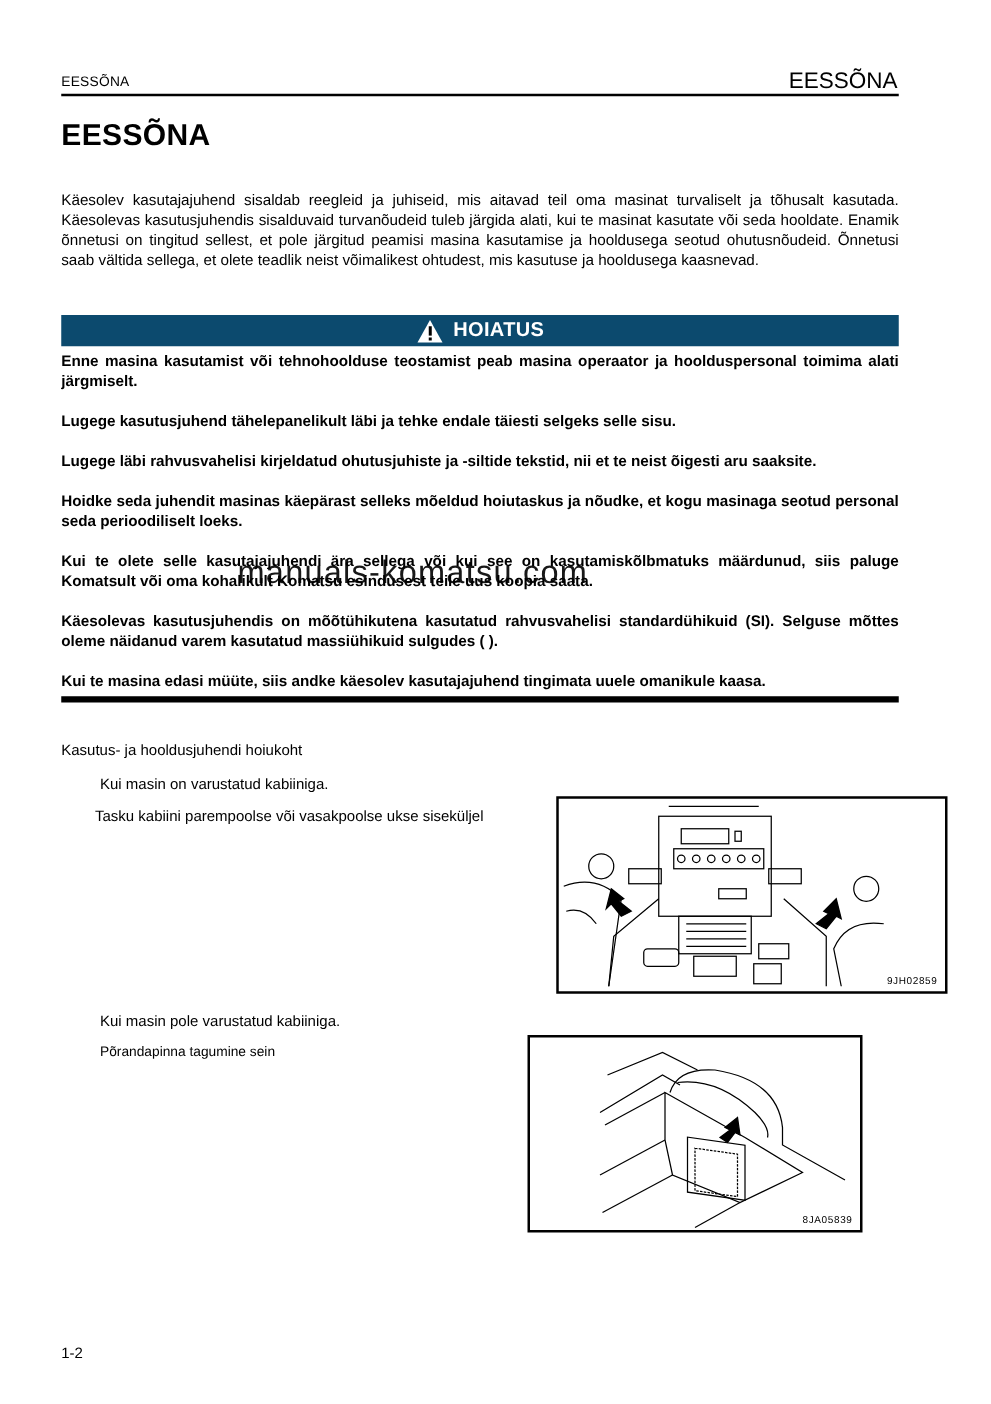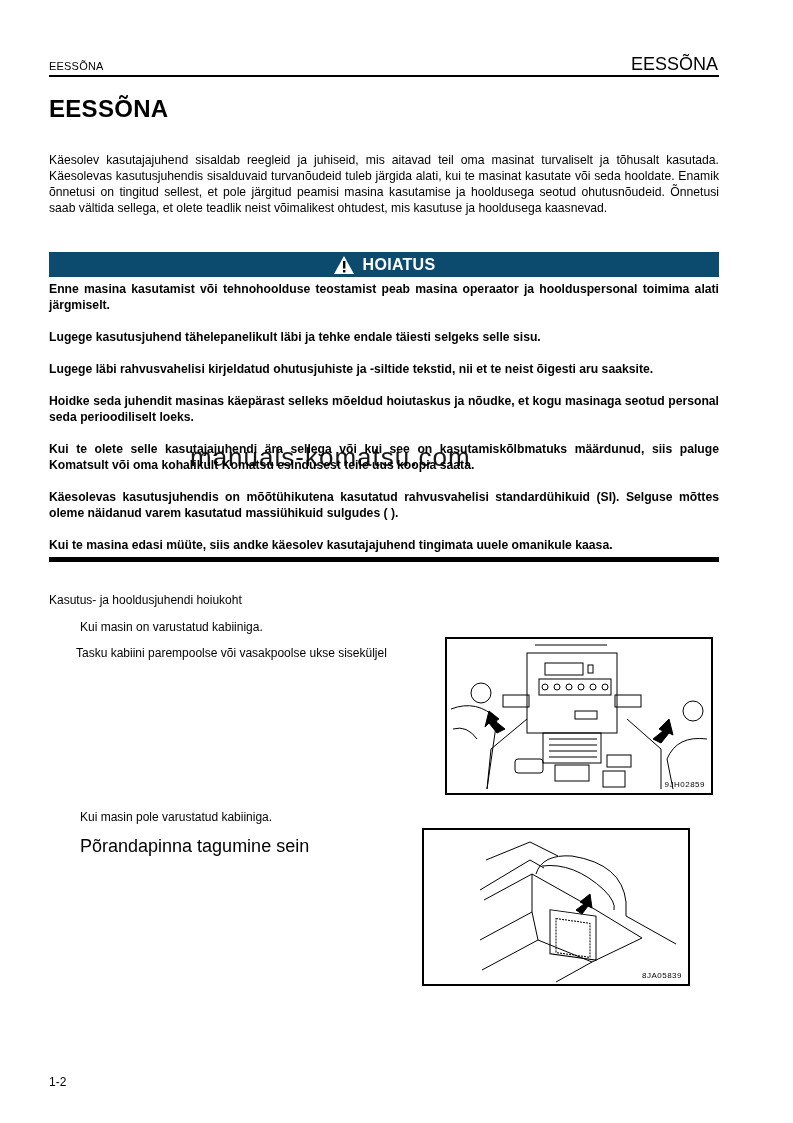--- a/index.html
+++ b/index.html
@@ -25,24 +25,24 @@
 
   .warning-end-rule { position: absolute; left: 49px; top: 557px; width: 670px; height: 5px; background: #000; }
 
   .watermark { position: absolute; left: 190px; top: 442px; font-size: 26px; color: #000;
                letter-spacing: 1px; pointer-events: none; opacity: 0.9; }
 
   .section-label { position: absolute; left: 49px; top: 593px; font-size: 12px; }
   .sub1 { position: absolute; left: 80px; top: 620px; font-size: 12px; }
   .sub2 { position: absolute; left: 76px; top: 646px; font-size: 12px; }
   .sub3 { position: absolute; left: 80px; top: 810px; font-size: 12px; }
-  .sub4 { position: absolute; left: 80px; top: 836px; font-size: 18px; text-align: right; }
+  .sub4 { position: absolute; left: 80px; top: 836px; font-size: 11px; text-align: right; }
 
   .figure { position: absolute; border: 2px solid #000; background: #fff; box-sizing: border-box; }
-  .fig1 { left: 445px; top: 637px; width: 268px; height: 158px; }
+  .fig1 { left: 445px; top: 637px; width: 313px; height: 158px; }
   .fig2 { left: 422px; top: 828px; width: 268px; height: 158px; padding-left: 28px; }
   .figure svg { position: absolute; left: 0; top: 0; }
   .fig-code { position: absolute; right: 6px; bottom: 4px; font-size: 8px; letter-spacing: 0.5px; }
 
   .page-number { position: absolute; left: 49px; top: 1075px; font-size: 12px; font-weight: normal; }
 </style>
 </head>
 <body>
 
 <div class="header-left">EESSÕNA</div>

